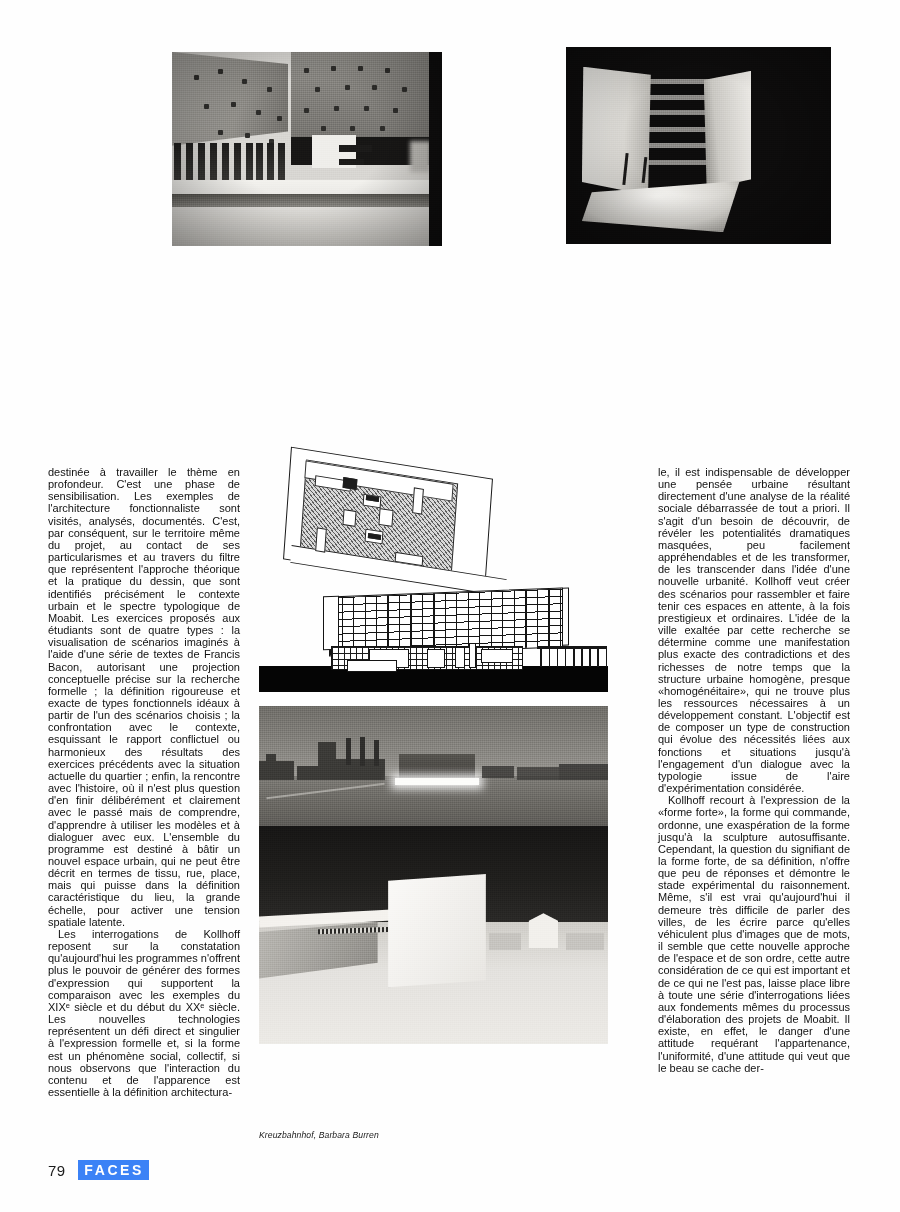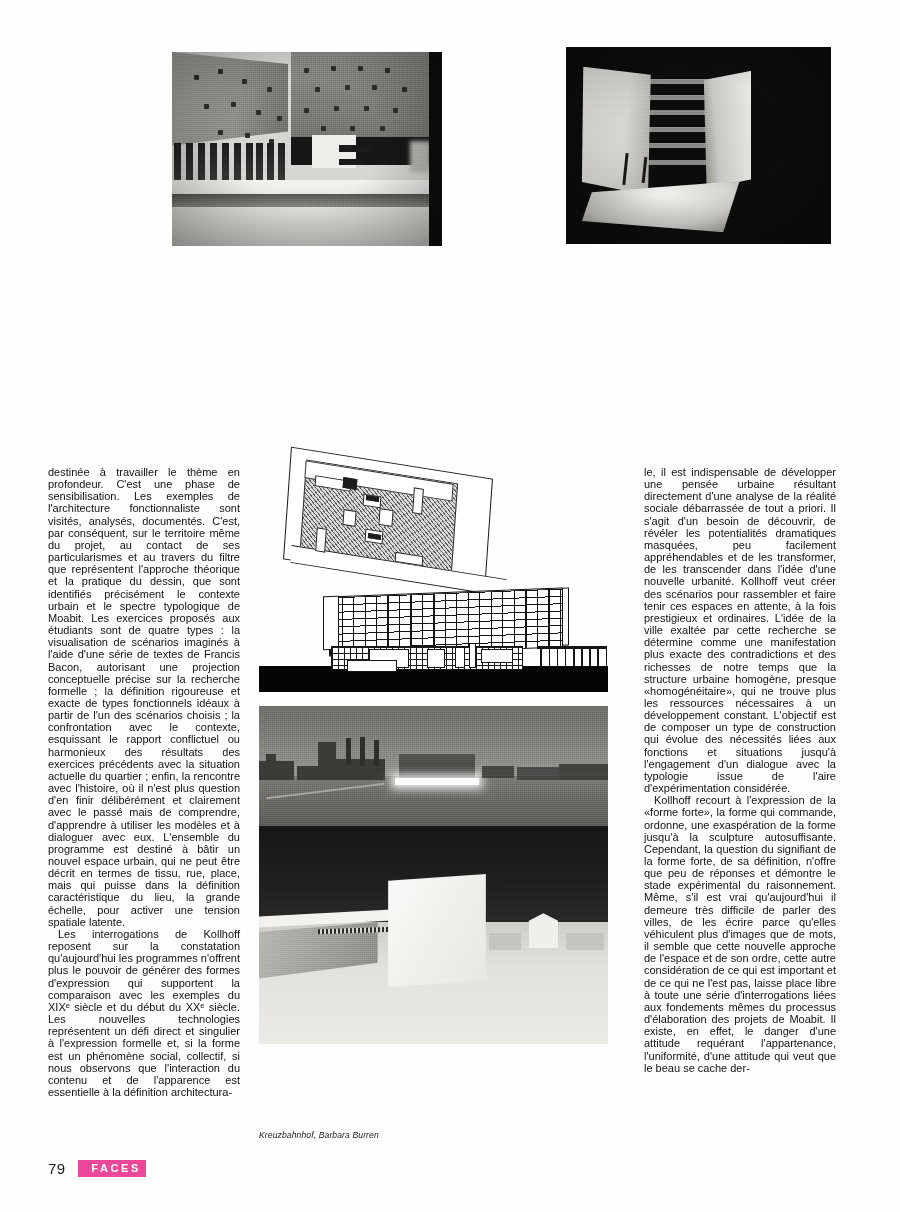--- a/index.html
+++ b/index.html
@@ -96,21 +96,21 @@
     position: absolute;
     font-size: 11px;
     line-height: 12.15px;
     text-align: justify;
     text-justify: inter-word;
     -webkit-hyphens: none;
     hyphens: none;
     color: #111;
   }
   #col-left  { left: 48px;  top: 466px; width: 192px; }
-  #col-right { left: 644px; top: 466px; width: 192px; }
+  #col-right { left: 658px; top: 466px; width: 192px; }
   .col p { margin: 0; }
   .col p.indent { text-indent: 10px; }
   .col p:last-child { text-align: justify; }
 
   
   .figcol {
     position: absolute;
     left: 259px;
     top: 458px;
     width: 349px;
@@ -242,26 +242,26 @@
     font-size: 8.6px;
     font-style: italic;
     color: #1a1a1a;
     letter-spacing: .1px;
   }
 
   
   .footer { position: absolute; left: 48px; top: 1160px; display: flex; align-items: center; gap: 13px; }
   .folio { font-size: 15px; color: #1b1b1b; letter-spacing: .3px; }
   .logo {
-    background: #ec4899;
+    background: #3b82f6;
     color: #ffffff;
-    font-size: 11px;
+    font-size: 14px;
     font-weight: bold;
     letter-spacing: 2.6px;
-    padding: 3px 5px 3px 13px;
+    padding: 3px 5px 3px 6px;
     line-height: 1;
   }
 </style>
 </head>
 <body>
 
 <div class="page">
 
   <div class="plate" id="plate-left">
     <div class="pl-sky"></div>

